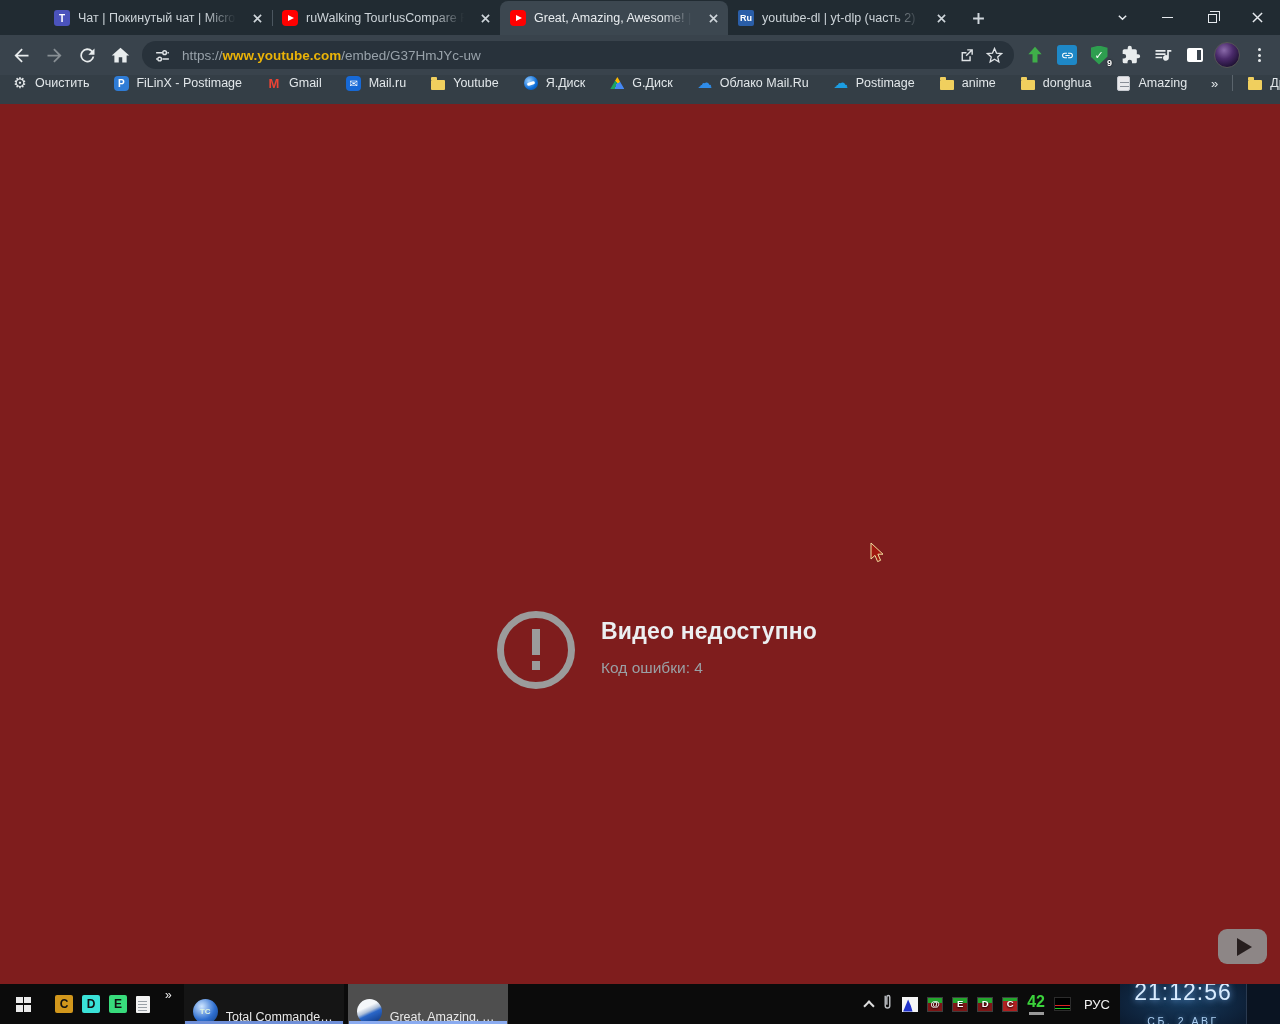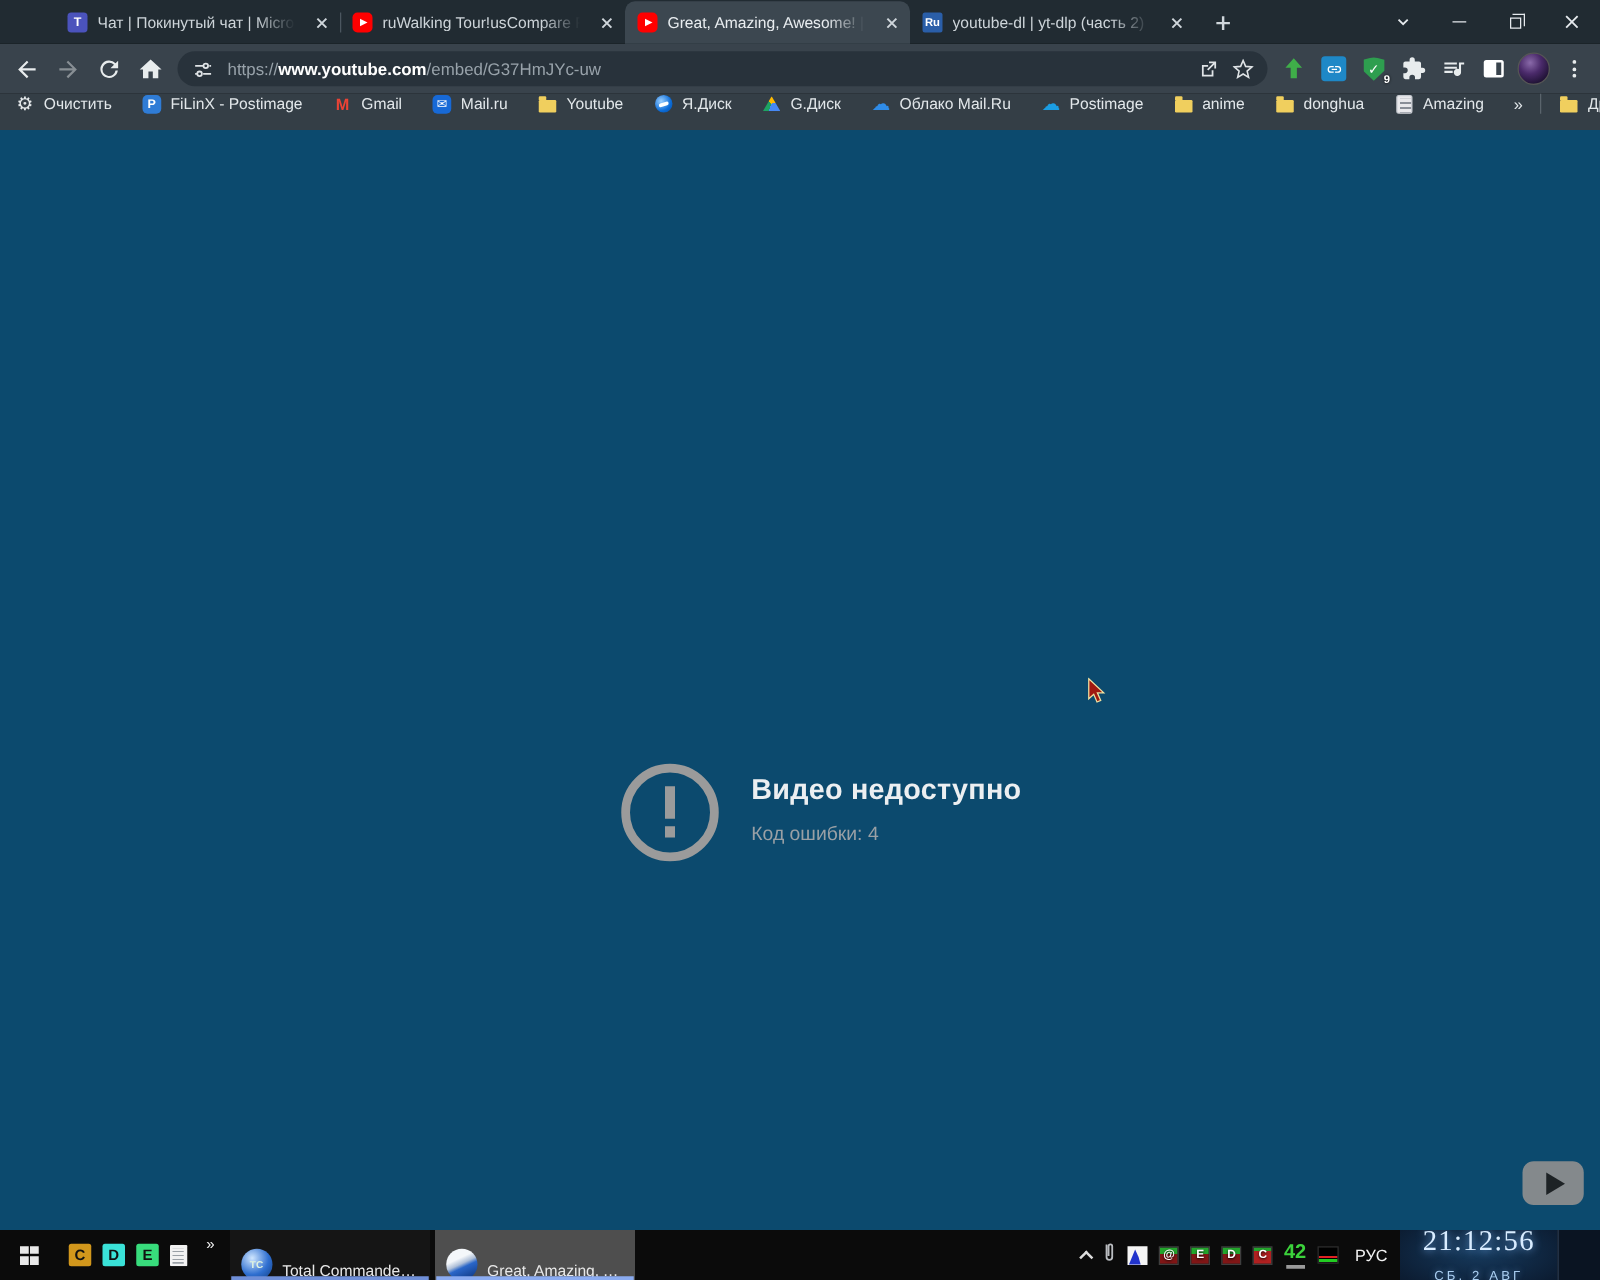--- a/index.html
+++ b/index.html
@@ -29,21 +29,21 @@
   .restore::before{content:"";position:absolute;left:1px;top:-4px;width:9px;height:9px;border-top:1.4px solid #e6eaee;border-right:1.4px solid #e6eaee}
 
   
   .toolbar{height:40px;background:#39434c;display:flex;align-items:center;padding:0 6px;gap:2px}
   .nbtn{width:31px;height:31px;display:flex;align-items:center;justify-content:center;border-radius:50%}
   .nbtn svg{width:21px;height:21px}
   .dis{opacity:.45}
   .omnibox{flex:1;height:28px;background:#28323b;border-radius:14px;display:flex;align-items:center;padding:0 6px 0 12px;margin:0 4px;min-width:0}
   .omnibox .tune{width:17px;height:17px;margin-right:11px;flex:0 0 auto}
   .url{font-size:13.5px;color:#98a2aa;white-space:nowrap;overflow:hidden;flex:1}
-  .url b{color:#ffffff;font-weight:bold}
+  .url b{color:#eab308;font-weight:bold}
   .obtn{width:28px;height:28px;display:flex;align-items:center;justify-content:center;flex:0 0 auto}
   .obtn svg{width:17px;height:17px}
   .ext{width:30px;height:30px;display:flex;align-items:center;justify-content:center;position:relative}
   .arrow-up-ico svg{width:20px;height:20px}
   .link-ico{width:20px;height:20px;background:#1e88c7;border-radius:3px;display:flex;align-items:center;justify-content:center}
   .link-ico svg{width:13px;height:13px;fill:#fff}
   .shield{width:17px;height:19px;background:#2e9e4f;clip-path:polygon(50% 0,100% 12%,100% 58%,50% 100%,0 58%,0 12%);display:flex;align-items:center;justify-content:center;color:#fff;font-size:11px}
   .badge9{position:absolute;right:2px;bottom:2px;color:#fff;font-size:9px;font-weight:bold;text-shadow:0 0 2px #000}
   .ext svg.puz{width:20px;height:20px;fill:#e8eced}
   .ext svg.plist{width:20px;height:20px;fill:#e8eced}
@@ -70,21 +70,21 @@
   .i-yadisk::before{content:"";position:absolute;left:3px;top:6px;width:8px;height:3px;background:#fff;border-radius:2px;transform:rotate(-18deg)}
   .i-gdrive{width:14px;height:12px;background:conic-gradient(from 200deg,#1da362 0 33%,#ffba00 33% 66%,#4688f4 66%);clip-path:polygon(50% 0,100% 100%,0 100%)}
   .i-cloud::before{content:"☁";color:#2f8ce8;font-size:15px}
   .i-onedrive::before{content:"☁";color:#1b9de2;font-size:15px}
   .i-paste{width:13px;height:15px;background:#e9e9ec;border-radius:2px;background-image:repeating-linear-gradient(#e9e9ec 0 3px,#8a8f98 3px 4px);background-size:9px 100%;background-repeat:no-repeat;background-position:2px 2px;border:1px solid #c6cad0}
   .bm-right{margin-left:auto;display:flex;align-items:center;gap:14px}
   .bm-div{width:1px;height:16px;background:#5a646c}
   .chev{color:#e2e7ea;font-size:13px}
 
   
-  .content{position:relative;height:880px;background:#0c4a6e;overflow:hidden}
+  .content{position:relative;height:880px;background:#7f1d1d;overflow:hidden}
   .errbox{position:absolute;left:497px;top:507px;display:flex;gap:26px}
   .erricon{width:78px;height:78px;border:7px solid #9b9b9b;border-radius:50%;position:relative;flex:0 0 auto}
   .erricon::before{content:"";position:absolute;left:28px;top:11px;width:8px;height:26px;background:#9b9b9b}
   .erricon::after{content:"";position:absolute;left:28px;top:43px;width:8px;height:9px;background:#9b9b9b}
   .errtxt{padding-top:7px}
   .errtitle{font-size:23px;font-weight:bold;color:#eceff1;letter-spacing:.2px}
   .errcode{font-size:15.5px;color:#9aa0a5;margin-top:14px}
   .ytlogo{position:absolute;right:13px;bottom:20px;width:49px;height:35px;background:#8f8f8f;border-radius:9px;opacity:.92;display:flex;align-items:center;justify-content:center}
   .ytlogo::before{content:"";border-left:15px solid #1f1f1f;border-top:9px solid transparent;border-bottom:9px solid transparent;margin-left:4px}
   .cursor{position:absolute;left:870px;top:438px}
@@ -112,21 +112,21 @@
   .histo{width:16px;height:15px;background:#f5f5f5;position:relative;overflow:hidden}
   .histo::before{content:"";position:absolute;left:1px;bottom:0;width:11px;height:13px;background:#2133cc;clip-path:polygon(0 100%,45% 8%,70% 55%,85% 100%)}
   .drv{width:16px;height:15px;border:1px solid #3e3e3e;background:linear-gradient(180deg,#23a62c 0 42%,#801616 42% 100%);color:#fff;font-size:9.5px;font-weight:bold;display:flex;align-items:center;justify-content:center;text-shadow:0 1px 2px #000;line-height:1}
   .drv.red{background:linear-gradient(180deg,#23a62c 0 24%,#b02020 24% 100%)}
   .cnt{display:flex;flex-direction:column;align-items:center;line-height:1}
   .cnt-num{color:#3bd23b;font-size:16px;font-weight:bold}
   .cnt-bar{width:15px;height:3px;background:#9a9a9a;margin-top:2px}
   .net{width:17px;height:14px;background:linear-gradient(#000 0 55%,#d22 55% 70%,#000 70% 80%,#2c2 80% 94%,#000 94%);border:1px solid #2c2c2c}
   .lang{font-size:13px;color:#f2f2f2;margin:0 4px}
   .clock{width:126px;height:40px;display:flex;flex-direction:column;align-items:center;justify-content:center;line-height:1;background:radial-gradient(ellipse 95% 130% at 50% 45%,#16395c 0%,#0c1d33 62%,#08121f 100%)}
-  .ctime{font-size:23px;color:#d9ecff;letter-spacing:1px;text-shadow:0 0 7px rgba(130,190,255,.9);font-family:Liberation Serif, serif;font-weight:200}
+  .ctime{font-size:23px;color:#d9ecff;letter-spacing:1px;text-shadow:0 0 7px rgba(130,190,255,.9);font-family:Liberation Sans, sans-serif;font-weight:200}
   .cdate{font-size:10.5px;color:#a9cdf0;letter-spacing:2.5px;margin-top:12px;text-shadow:0 0 5px rgba(130,190,255,.6)}
   .showdesk{width:34px;background:#0a1422;border-left:1px solid #2a3a50}
 </style>
 </head>
 <body>
 
 <div class="screen">
 
   <div class="tabbar">
     <div class="tab">

